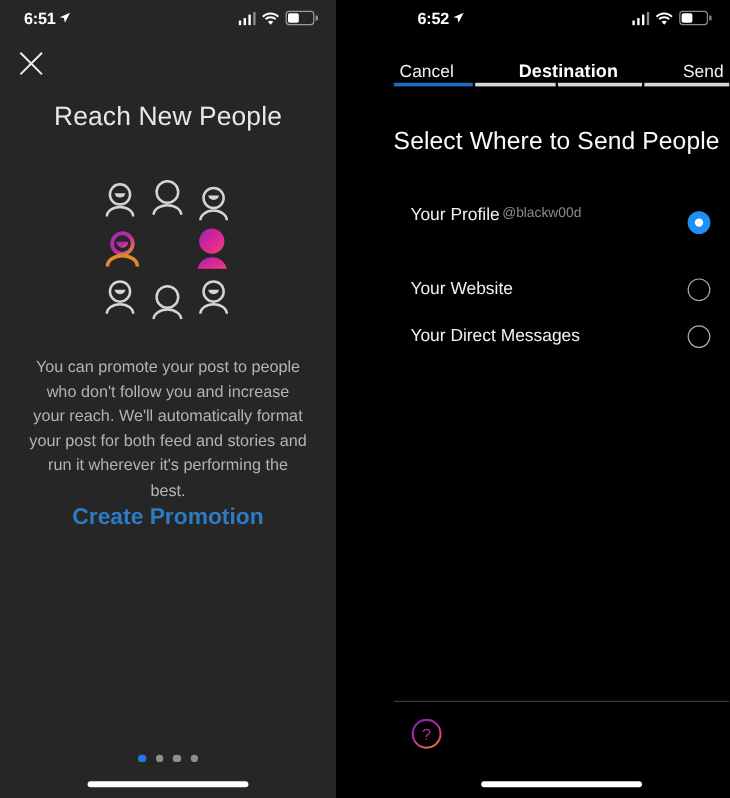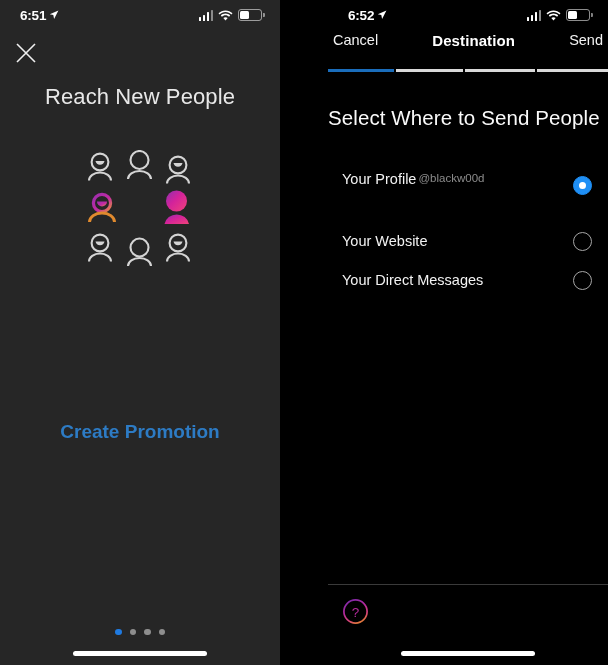--- a/index.html
+++ b/index.html
@@ -76,21 +76,21 @@
   .dots {
     position:absolute; bottom:30px; left:50%; transform:translateX(-50%);
     display:flex; gap:8px; align-items:center;
   }
   .dot { width:6.5px; height:6.5px; border-radius:50%; background:#8e8e8e; cursor:pointer; }
   .dot.on { background:#1f7ae0; }
 
   
   .navbar {
     position:absolute; top:32px; left:0; right:0; height:36px;
-    display:flex; align-items:flex-start; padding:0 5px;
+    display:flex; align-items:flex-end; padding:0 5px;
   }
   .nav-left, .nav-right {
     font-size:14.5px; color:#f2f2f2; cursor:pointer; white-space:nowrap;
   }
   .nav-title {
     flex:1; text-align:center; font-size:15px; font-weight:bold;
     color:#ffffff; letter-spacing:0.1px;
   }
   .progress {
     position:absolute; top:69px; left:0; right:0; height:2.5px;
@@ -231,20 +231,21 @@
         <path d="M46 116 a11.5 8 0 0 1 23 0" fill="none" stroke="#d4d4d4" stroke-width="2.1"></path>
       </g>
 
       <g>
         <circle cx="96" cy="93" r="8.4" fill="none" stroke="#d4d4d4" stroke-width="2.1"></circle>
         <path d="M85 111.5 a11 8 0 0 1 22 0" fill="none" stroke="#d4d4d4" stroke-width="2.1"></path>
         <path d="M91.5 91.5 a4.6 4.6 0 0 0 9 0 z" fill="#d4d4d4"></path>
       </g>
     </svg>
 
+    <div class="body-copy">You can promote your post to people who don't follow you and increase your reach. We'll automatically format your post for both feed and stories and run it wherever it's performing the best.</div>
 
     <div class="cta-link">Create Promotion</div>
 
     <div class="dots">
       <span class="dot on"></span>
       <span class="dot"></span>
       <span class="dot"></span>
       <span class="dot"></span>
     </div>
 

